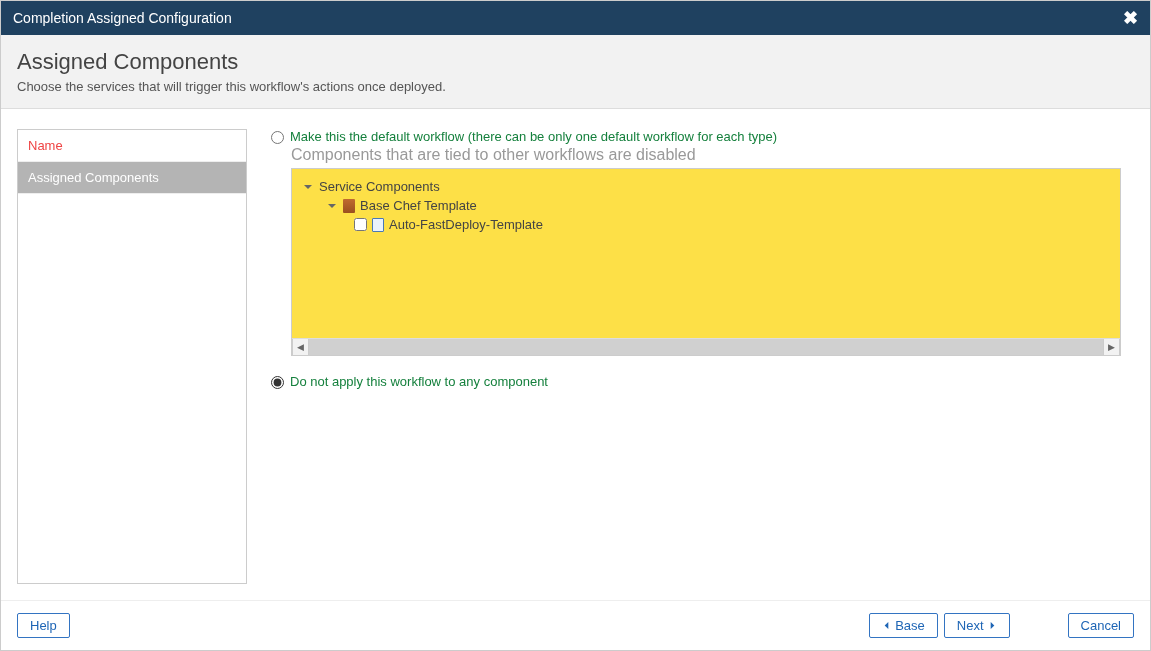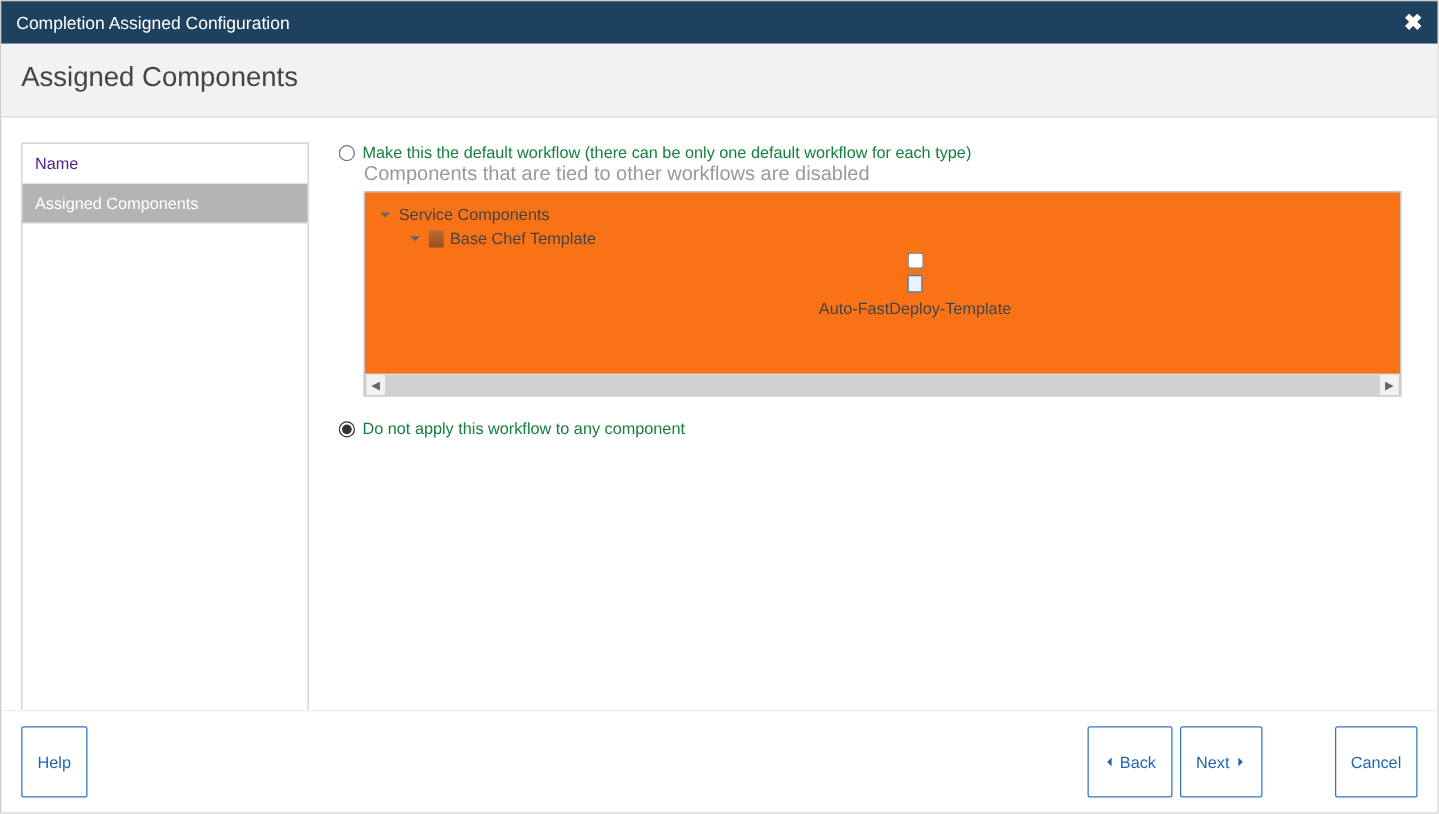--- a/index.html
+++ b/index.html
@@ -59,21 +59,21 @@
     width: 230px;
     border: 1px solid #ccc;
     background: #fff;
     display: flex;
     flex-direction: column;
     height: 455px;
   }
   .sidebar-item {
     padding: 8px 10px;
     font-size: 13px;
-    color: #4c1d95;
+    color: #ef4444;
     cursor: pointer;
     border-bottom: 1px solid #eee;
   }
   .sidebar-item.active {
     background: #b4b4b4;
     color: #fff;
   }
   .main {
     flex: 1;
     display: flex;
@@ -97,22 +97,22 @@
     font-size: 16px;
     color: #999;
     margin-left: 20px;
     margin-top: -2px;
     margin-bottom: 4px;
   }
   .tree-box {
     margin-left: 20px;
     border: 1px solid #ccc;
     width: 830px;
-    height: 164px;
-    background: #f97316;
+    height: 188px;
+    background: #fde047;
     display: flex;
     flex-direction: column;
     margin-bottom: 18px;
   }
   .tree-content {
     flex: 1;
     padding: 8px 10px;
     overflow: hidden;
   }
   .tree-row {
@@ -137,21 +137,21 @@
   }
   .doc-icon {
     width: 12px; height: 14px;
     border: 1px solid #4a79b5;
     background: #eaf2fb;
     border-radius: 1px;
     position: relative;
     display: inline-block;
   }
   .indent1 { padding-left: 24px; }
-  .indent2 { padding-left: 52px; flex-direction: column; }
+  .indent2 { padding-left: 52px; }
   .tree-row input[type=checkbox] {
     width: 13px; height: 13px;
   }
   .hscroll {
     height: 17px;
     background: #e9e9e9;
     border-top: 1px solid #ddd;
     display: flex;
     align-items: center;
   }
@@ -173,21 +173,21 @@
     border-top: 1px solid #eee;
     padding: 12px 16px;
     display: flex;
     align-items: center;
     justify-content: space-between;
   }
   .btn {
     border: 1px solid #3374c2;
     background: #fff;
     color: #1e65b5;
-    padding: 20px 12px;
+    padding: 4px 12px;
     font-size: 13px;
     cursor: pointer;
     border-radius: 2px;
     display: inline-flex;
     align-items: center;
     gap: 4px;
   }
   .footer-right { display: flex; gap: 8px; align-items: center; }
   .nav-group { display: flex; gap: 6px; margin-right: 50px; }
   .chev-inline svg { width: 9px; height: 9px; fill: #1e65b5; }
@@ -197,20 +197,21 @@
 
 <div class="dialog">
 
   <div class="titlebar">
     <span>Completion Assigned Configuration</span>
     <span class="close">✖</span>
   </div>
 
   <div class="header">
     <h2>Assigned Components</h2>
+    <p>Choose the services that will trigger this workflow's actions once deployed.</p>
   </div>
 
   <div class="body">
 
     <div class="sidebar">
       <div class="sidebar-item">
         <span>Name</span>
       </div>
       <div class="sidebar-item active">
         <span>Assigned Components</span>
@@ -273,21 +274,21 @@
   <div class="footer">
     <button class="btn">
       <span>Help</span>
     </button>
     <div class="footer-right">
       <div class="nav-group">
         <button class="btn">
           <span class="chev-inline"><svg viewBox="0 0 10 10">
                 <path d="M7 1 L3 5 L7 9 Z"></path>
               </svg></span>
-          <span>Back</span>
+          <span>Base</span>
         </button>
         <button class="btn">
           <span>Next</span>
           <span class="chev-inline"><svg viewBox="0 0 10 10">
                 <path d="M3 1 L7 5 L3 9 Z"></path>
               </svg></span>
         </button>
       </div>
       <button class="btn">
         <span>Cancel</span>

